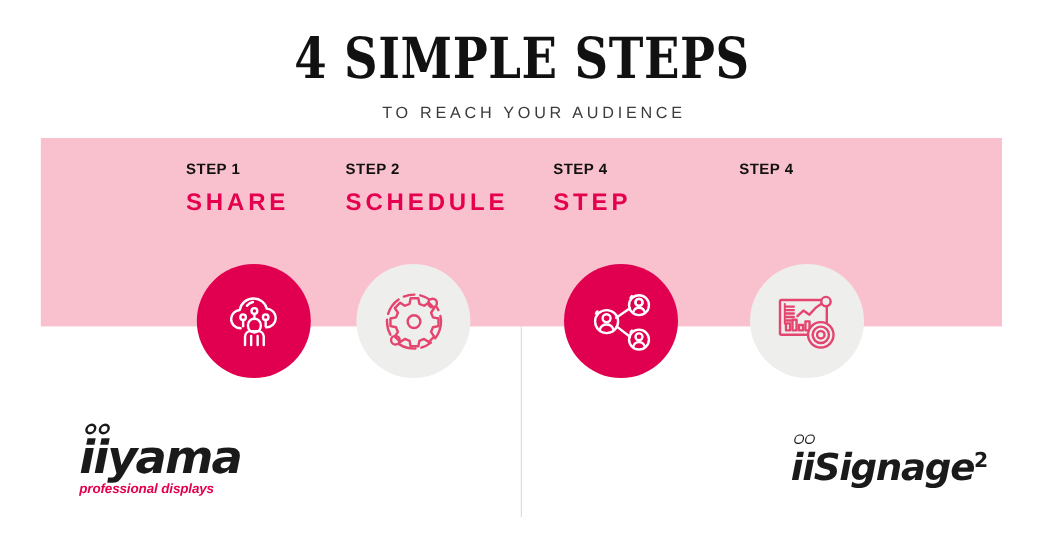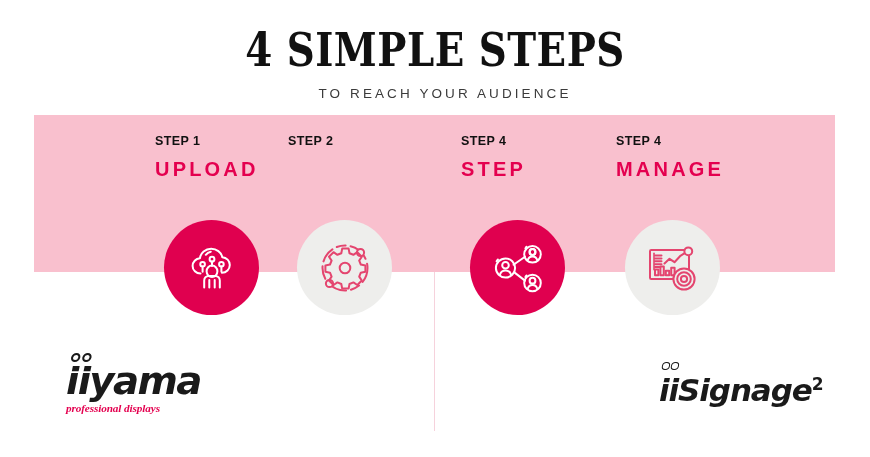--- a/index.html
+++ b/index.html
@@ -157,21 +157,21 @@
     height: 9px;
     border: 2px solid #1a1a1a;
     border-radius: 50%;
     box-sizing: border-box;
     transform: skewX(-12deg);
   }
   .iiyama-dots span.d1 { left: 0px; }
   .iiyama-dots span.d2 { left: 11px; }
   .iiyama-tagline {
     margin-top: 2px;
-    font-family: Liberation Serif, serif;
+    font-family: Liberation Sans, sans-serif;
     font-weight: 700;
     font-style: italic;
     font-size: 11.2px;
     letter-spacing: -0.1px;
     color: #e4004f;
     white-space: nowrap;
   }
 
   
   .iisignage-logo {
@@ -229,21 +229,21 @@
     <div class="title">4 SIMPLE STEPS</div>
     <div class="subtitle">TO REACH YOUR AUDIENCE</div>
   </div>
 
   <div class="band"></div>
 
   <div class="steps">
 
     <div class="step step-1">
       <div class="step-kicker">STEP 1</div>
-      <div class="step-name">UPLOAD</div>
+      <div class="step-name">SHARE</div>
       <div class="circle filled">
         <span>
           <svg width="60" height="60" viewBox="0 0 60 60" fill="none" stroke="#ffffff" stroke-width="2" stroke-linecap="round" stroke-linejoin="round">
 
             <path d="M18.5 35.5c-4.4 0-7.9-3.4-7.9-7.6 0-4 3.2-7.3 7.3-7.6 0.7-5.4 5.5-9.6 11.3-9.6 5.4 0 10 3.6 11.1 8.5 4.2 0.3 7.5 3.7 7.5 7.8 0 4.2-3.5 7.7-7.9 7.8"></path>
 
             <circle cx="20.6" cy="26.3" r="2.3"></circle>
             <path d="M20.6 28.6v5.2"></path>
 
             <circle cx="39.4" cy="26.3" r="2.3"></circle>
@@ -259,20 +259,21 @@
             <path d="M22.2 49.5v-6.9c0-2.6 2-4.7 4.5-4.7h6.6c2.5 0 4.5 2.1 4.5 4.7v6.9"></path>
             <path d="M27.3 42v7.5"></path>
             <path d="M32.7 42v7.5"></path>
           </svg>
         </span>
       </div>
     </div>
 
     <div class="step step-2">
       <div class="step-kicker">STEP 2</div>
+      <div class="step-name">SCHEDULE</div>
       <div class="circle light">
         <span>
           <svg width="60" height="60" viewBox="0 0 60 60" fill="none" stroke="#e4456f" stroke-width="2" stroke-linecap="round" stroke-linejoin="round">
 
             <circle cx="30" cy="30" r="22.5" stroke-dasharray="15 5 9 5 20 5 13 5"></circle>
 
             <circle cx="45.5" cy="14.5" r="3.6" fill="#eeeeec"></circle>
             <circle cx="14.5" cy="45.5" r="3.6" fill="#eeeeec"></circle>
 
             <path d="M33.6 10.6l0.9 4.6 3.9 1.6 3.9-2.6 4.5 4.5-2.6 3.9 1.6 3.9 4.6 0.9v6.4l-4.6 0.9-1.6 3.9 2.6 3.9-4.5 4.5-3.9-2.6-3.9 1.6-0.9 4.6h-6.4l-0.9-4.6-3.9-1.6-3.9 2.6-4.5-4.5 2.6-3.9-1.6-3.9-4.6-0.9v-6.4l4.6-0.9 1.6-3.9-2.6-3.9 4.5-4.5 3.9 2.6 3.9-1.6 0.9-4.6z" fill="none"></path>
@@ -308,21 +309,20 @@
             <circle cx="43.5" cy="41.7" r="2.9"></circle>
             <path d="M38.7 49.7c0.7-2.2 2.6-3.6 4.8-3.6s4.1 1.4 4.8 3.6"></path>
             <path d="M36.4 38.1c0.6-1 1.3-1.9 2.2-2.6" stroke-dasharray="2 2.2"></path>
           </svg>
         </span>
       </div>
     </div>
 
     <div class="step step-4">
       <div class="step-kicker">STEP 4</div>
-      <div class="step-name">MANAGE</div>
       <div class="circle light">
         <span>
           <svg width="58" height="58" viewBox="0 0 58 58" fill="none" stroke="#e4456f" stroke-width="2" stroke-linecap="round" stroke-linejoin="round">
 
             <rect x="6" y="11" width="39" height="29" rx="1.2"></rect>
 
             <path d="M11 16.5h6.5M11 19.4h6.5M11 22.3h6.5M11 25.2h6.5M11 28.1h4.5"></path>
             <path d="M10 14.2v16.5" stroke-width="1.6"></path>
 
             <rect x="11" y="30.5" width="3.4" height="5.8"></rect>

